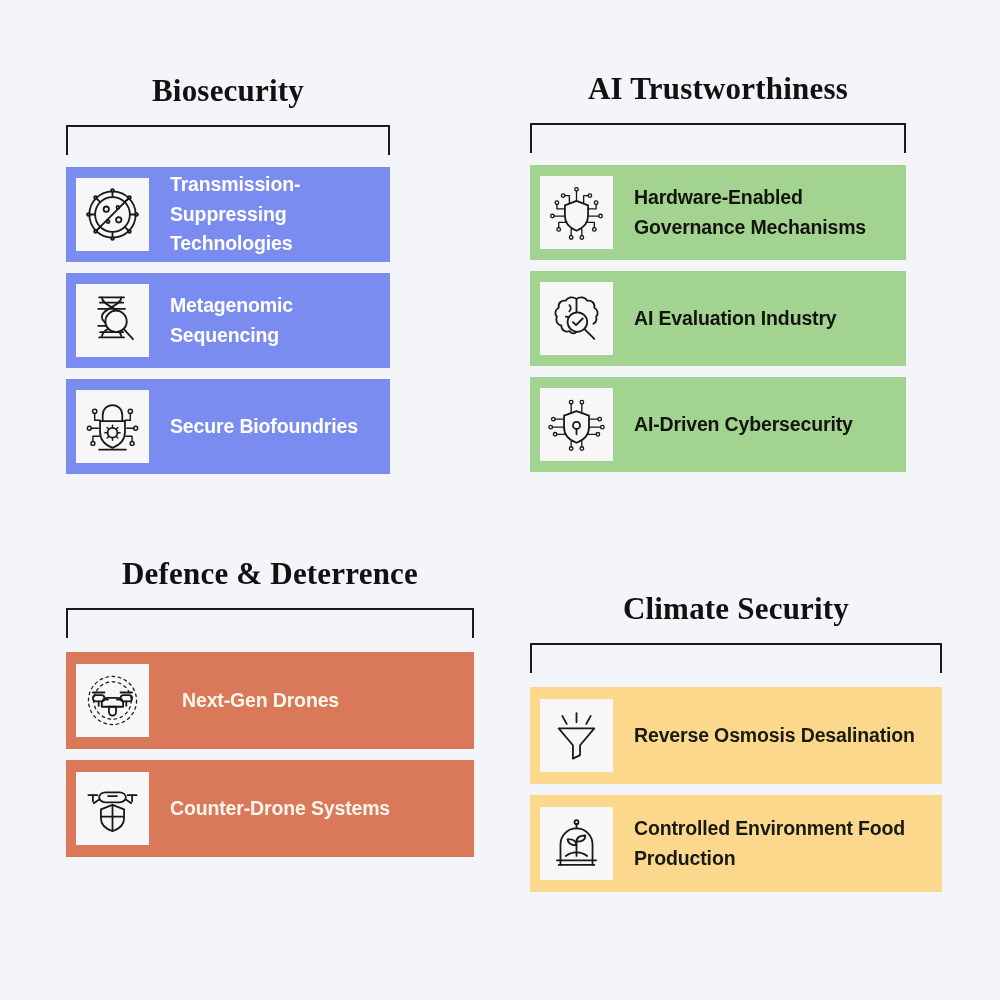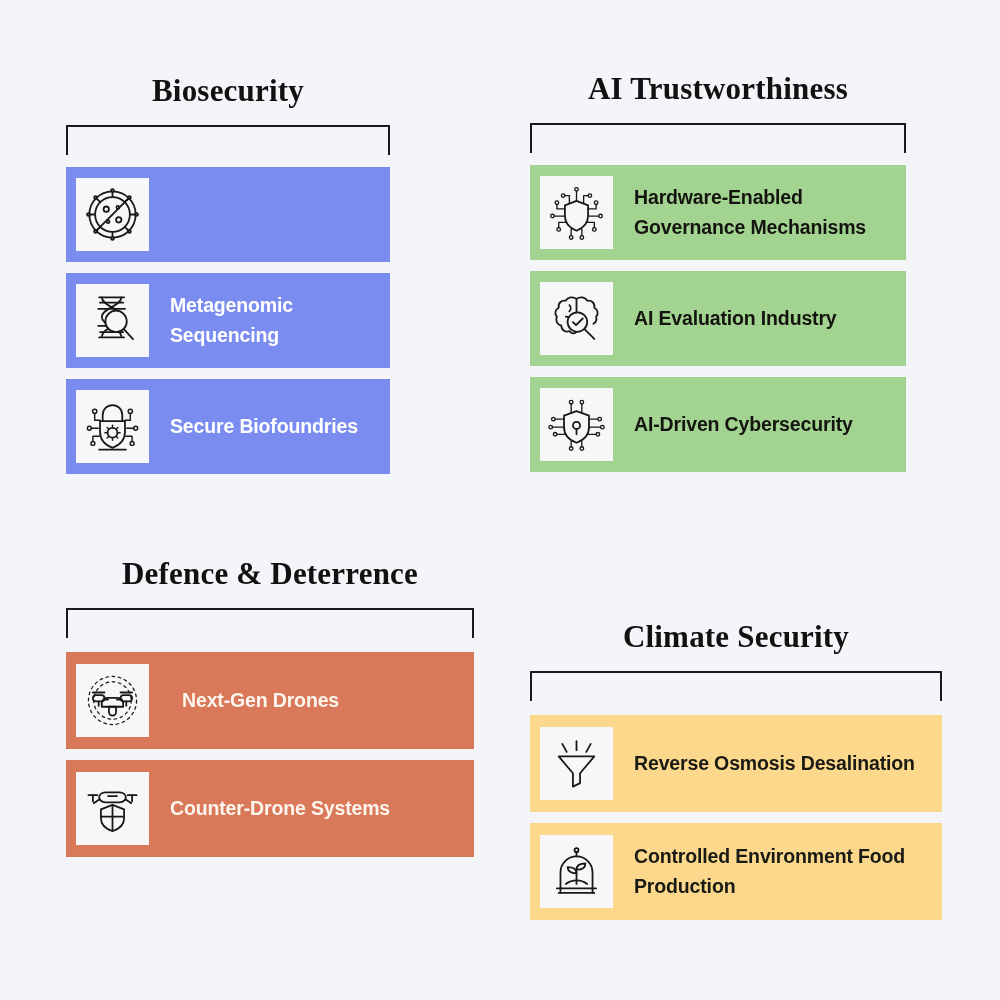--- a/index.html
+++ b/index.html
@@ -84,21 +84,21 @@
     font-weight: bold;
     font-size: 19.5px;
     line-height: 1.52;
     letter-spacing: -0.15px;
   }
 
   
   #group-biosecurity   { left: 66px;  top: 74px;  width: 324px; }
   #group-ai            { left: 530px; top: 72px;  width: 376px; }
   #group-defence       { left: 66px;  top: 557px; width: 408px; }
-  #group-climate       { left: 530px; top: 592px; width: 412px; margin-top: 28px; }
+  #group-climate       { left: 530px; top: 592px; width: 412px; }
 
   #group-defence .cards,
   #group-climate .cards { margin-top: 14px; }
 
   #group-defence .card,
   #group-climate .card { min-height: 97px; }
 </style>
 </head>
 <body style="background: rgb(244, 245, 249);">
 
@@ -132,20 +132,21 @@
                 <circle cx="5" cy="32" r="1.6"></circle>
               <line x1="18.2" y1="18.2" x2="14" y2="14"></line>
                 <circle cx="13" cy="13" r="1.6"></circle>
             </g>
             <circle cx="25" cy="26" r="3"></circle>
             <circle cx="39" cy="38" r="3"></circle>
             <circle cx="27" cy="40" r="1.6"></circle>
             <circle cx="38" cy="24" r="1.6"></circle>
           </svg>
         </div>
+        <div class="card-label" style="color: rgb(255, 255, 255);">Transmission-Suppressing Technologies</div>
       </div>
 
       <div class="card" style="background: rgb(123, 140, 240);">
         <div class="icon-tile" style="background: rgb(247, 247, 249);">
           <svg viewBox="0 0 64 64" fill="none" stroke="#18181b" stroke-width="2" stroke-linecap="round" stroke-linejoin="round">
             <path d="M20 6c0 10 22 12 22 22S20 40 20 50"></path>
             <path d="M42 6c0 10-22 12-22 22s22 12 22 22"></path>
             <line x1="18" y1="12" x2="44" y2="12"></line>
             <line x1="16" y1="19" x2="46" y2="19"></line>
             <line x1="16" y1="38" x2="46" y2="38"></line>

